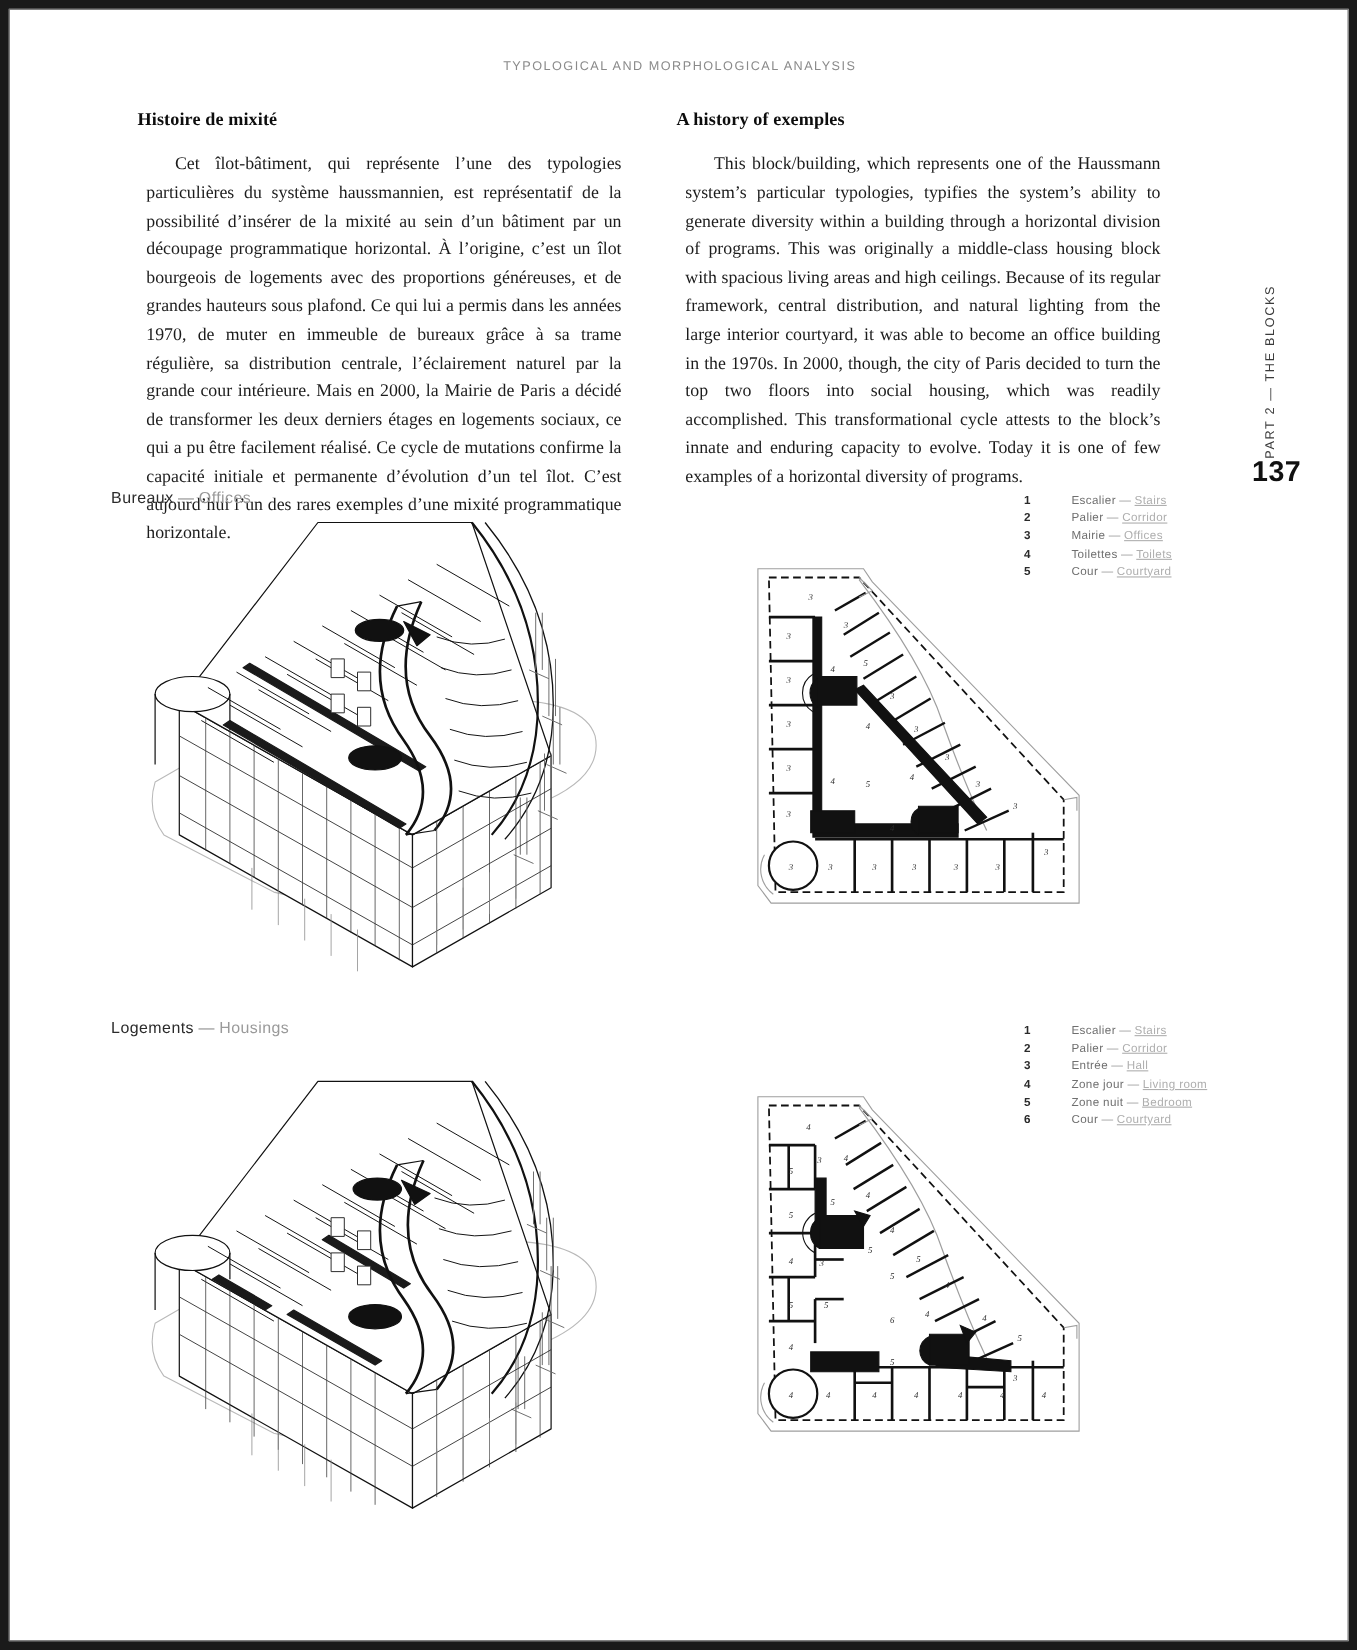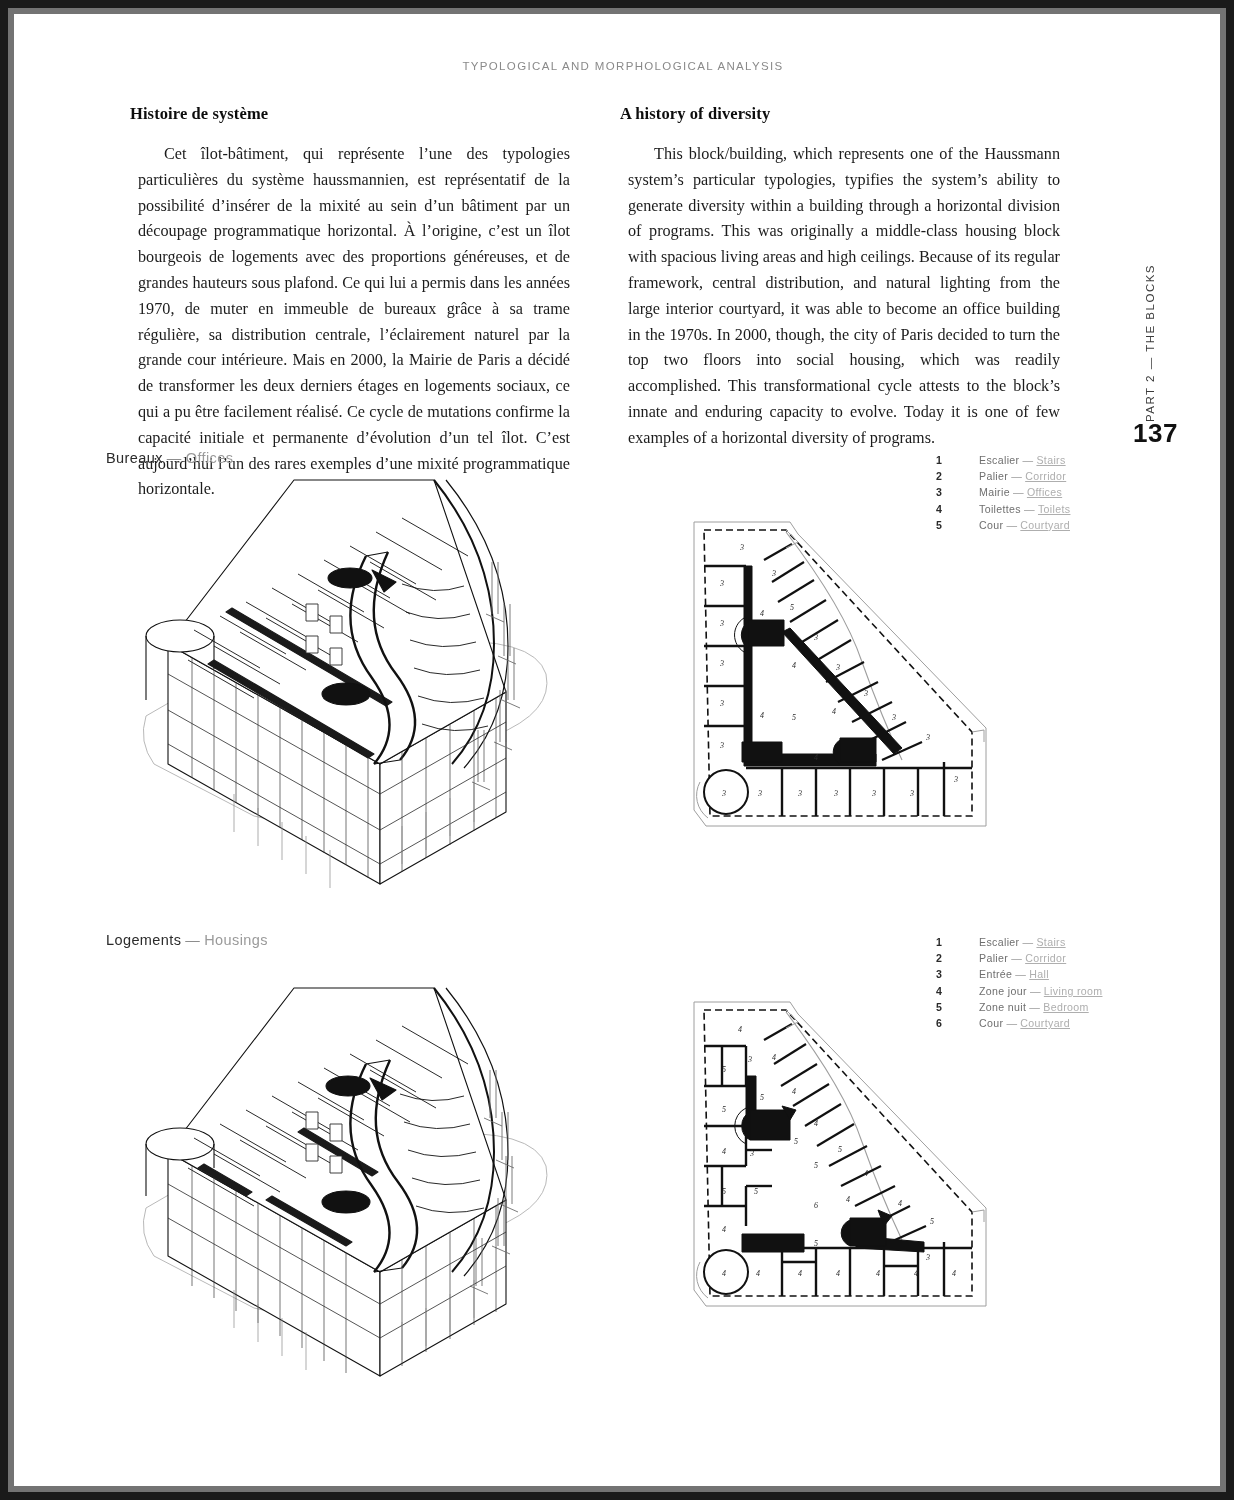--- a/index.html
+++ b/index.html
@@ -15,21 +15,21 @@
   }
 
   .page {
     position: absolute;
     left: 8px;
     top: 8px;
     width: 1218px;
     height: 1484px;
     background: #ffffff;
     box-sizing: border-box;
-    border: 6px solid #737373;
+    border: 1px solid #737373;
     overflow: hidden;
   }
 
   
   .running-head {
     position: absolute;
     left: 0;
     top: 46px;
     width: 1218px;
     text-align: center;
@@ -160,26 +160,26 @@
 <body>
 
 <div class="page">
 
   <div class="running-head">TYPOLOGICAL AND MORPHOLOGICAL ANALYSIS</div>
 
   <div class="side-label">PART 2 — THE BLOCKS</div>
   <div class="folio">137</div>
 
   <div class="col col-fr">
-    <h2>Histoire de système</h2>
+    <h2>Histoire de mixité</h2>
     <p>Cet îlot-bâtiment, qui représente l’une des typologies particulières du système haussmannien, est représentatif de la possibilité d’insérer de la mixité au sein d’un bâtiment par un découpage programmatique horizontal. À l’origine, c’est un îlot bourgeois de logements avec des proportions généreuses, et de grandes hauteurs sous plafond. Ce qui lui a permis dans les années 1970, de muter en immeuble de bureaux grâce à sa trame régulière, sa distribution centrale, l’éclairement naturel par la grande cour intérieure. Mais en 2000, la Mairie de Paris a décidé de transformer les deux derniers étages en logements sociaux, ce qui a pu être facilement réalisé. Ce cycle de mutations confirme la capacité initiale et permanente d’évolution d’un tel îlot. C’est aujourd’hui l’un des rares exemples d’une mixité programmatique horizontale.</p>
   </div>
 
   <div class="col col-en">
-    <h2>A history of diversity</h2>
+    <h2>A history of exemples</h2>
     <p>This block/building, which represents one of the Haussmann system’s particular typologies, typifies the system’s ability to generate diversity within a building through a horizontal division of programs. This was originally a middle-class housing block with spacious living areas and high ceilings. Because of its regular framework, central distribution, and natural lighting from the large interior courtyard, it was able to become an office building in the 1970s. In 2000, though, the city of Paris decided to turn the top two floors into social housing, which was readily accomplished. This transformational cycle attests to the block’s innate and enduring capacity to evolve. Today it is one of few examples of a horizontal diversity of programs.</p>
   </div>
 
   <div class="fig fig-1">
 
     <div class="fig-caption">
       <span class="fr">Bureaux</span><span class="dash">—</span><span class="en">Offices</span>
     </div>
 
     <div class="legend">

